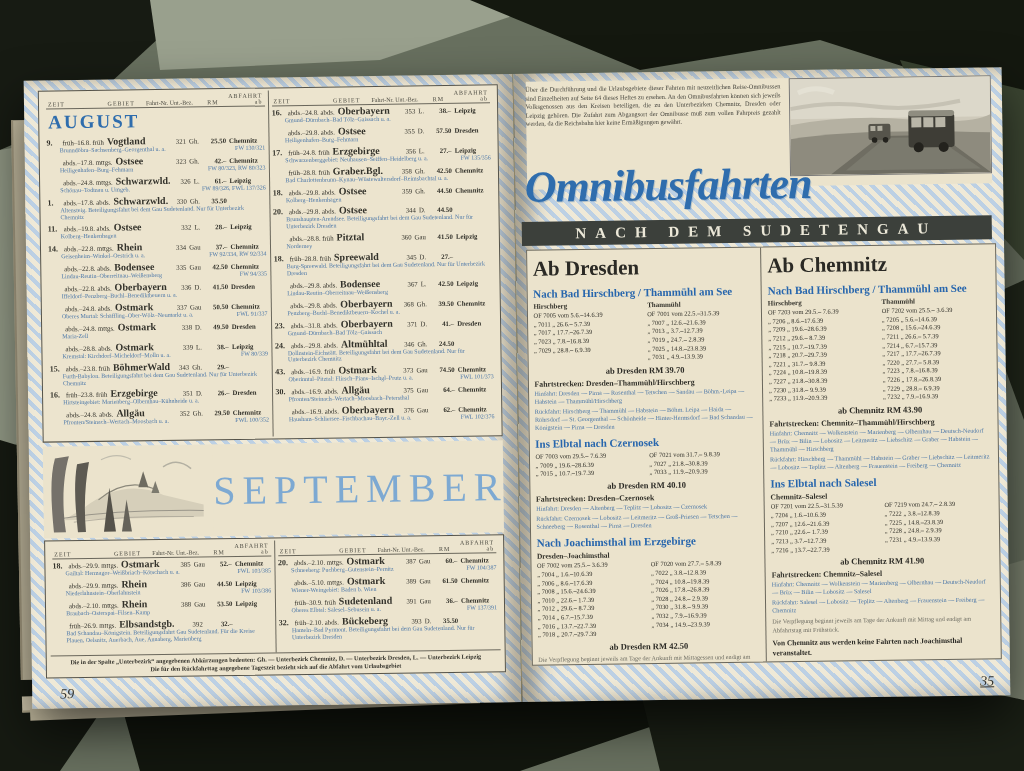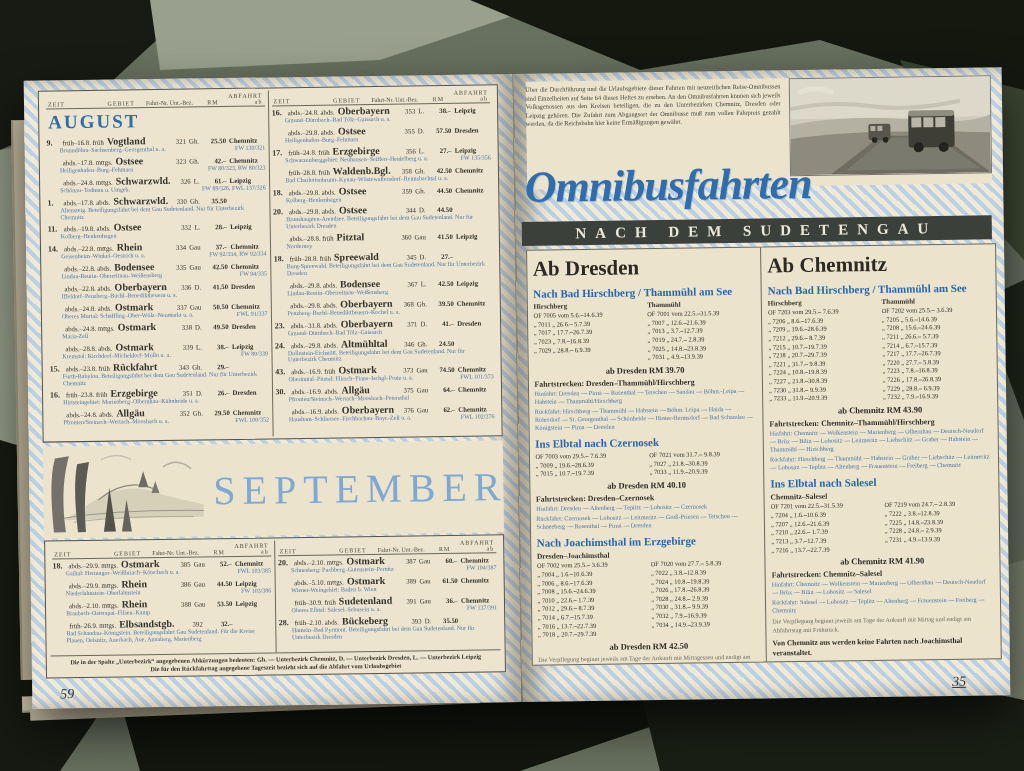--- a/index.html
+++ b/index.html
@@ -311,21 +311,21 @@
                 <div class="l2">
                   <span class="route">Kremstal: Kirchdorf–Micheldorf–Molln u. a.</span>
                   <span class="ref">FW 80/339</span>
                 </div>
               </div>
 
               <div class="entry">
                 <div class="l1">
                   <span class="day">15.</span>
                   <span class="zeit">abds.–23.8. früh</span>
-                  <span class="geb">Rückfahrt</span>
+                  <span class="geb">BöhmerWald</span>
                   <span class="nums">
                     <span class="nr">343</span>
                     <span class="ub">Gh.</span>
                     <span class="rm">29.–</span>
                     <span class="abf"></span>
                   </span>
                 </div>
                 <div class="l2">
                   <span class="route">Furth-Babylon. Beteiligungsfahrt bei dem Gau Sudetenland. Nur für Unterbezirk Chemnitz</span>
                   <span class="ref"></span>
@@ -430,21 +430,21 @@
                 <div class="l2">
                   <span class="route">Schwarzenberggebiet: Neuhausen–Seiffen–Heidelberg u. a.</span>
                   <span class="ref">FW 135/356</span>
                 </div>
               </div>
 
               <div class="entry">
                 <div class="l1">
                   <span class="day"></span>
                   <span class="zeit">früh–28.8. früh</span>
-                  <span class="geb">Waldenb.Bgl.</span>
+                  <span class="geb">Graber.Bgl.</span>
                   <span class="nums">
                     <span class="nr">358</span>
                     <span class="ub">Gh.</span>
                     <span class="rm">42.50</span>
                     <span class="abf">Chemnitz</span>
                   </span>
                 </div>
                 <div class="l2">
                   <span class="route">Bad Charlottenbrunn–Kynau–Wüstewaltersdorf–Reimsbachtal u. a.</span>
                   <span class="ref"></span>
@@ -816,21 +816,21 @@
                   </span>
                 </div>
                 <div class="l2">
                   <span class="route">Oberes Elbtal: Salesel–Sebusein u. a.</span>
                   <span class="ref">FW 137/391</span>
                 </div>
               </div>
 
               <div class="entry">
                 <div class="l1">
-                  <span class="day">28.</span>
+                  <span class="day">32.</span>
                   <span class="zeit">früh–2.10. abds.</span>
                   <span class="geb">Bückeberg</span>
                   <span class="nums">
                     <span class="nr">393</span>
                     <span class="ub">D.</span>
                     <span class="rm">35.50</span>
                     <span class="abf"></span>
                   </span>
                 </div>
                 <div class="l2">
@@ -1042,15 +1042,15 @@
         </div>
         <div class="price">ab Chemnitz RM 41.90</div>
         <div class="strecken">Fahrtstrecken: Chemnitz–Salesel</div>
         <div class="fahrt">Hinfahrt: Chemnitz — Wolkenstein — Marienberg — Olbernhau — Deutsch-Neudorf — Brüx — Bilin — Lobositz — Salesel</div>
         <div class="fahrt">Rückfahrt: Salesel — Lobositz — Teplitz — Altenberg — Frauenstein — Freiberg — Chemnitz</div>
         <div class="note">Die Verpflegung beginnt jeweils am Tage der Ankunft mit Mittag und endigt am Abfahrtstag mit Frühstück.</div>
         <div class="boldnote">Von Chemnitz aus werden keine Fahrten nach Joachimsthal veranstaltet.</div>
       </div>
     </div>
 
-    <div class="pnum" style="right:44px;text-decoration:underline;">35</div>
+    <div class="pnum" style="right:16px;text-decoration:underline;">35</div>
   </div>
 </div>
 
 </body></html>

